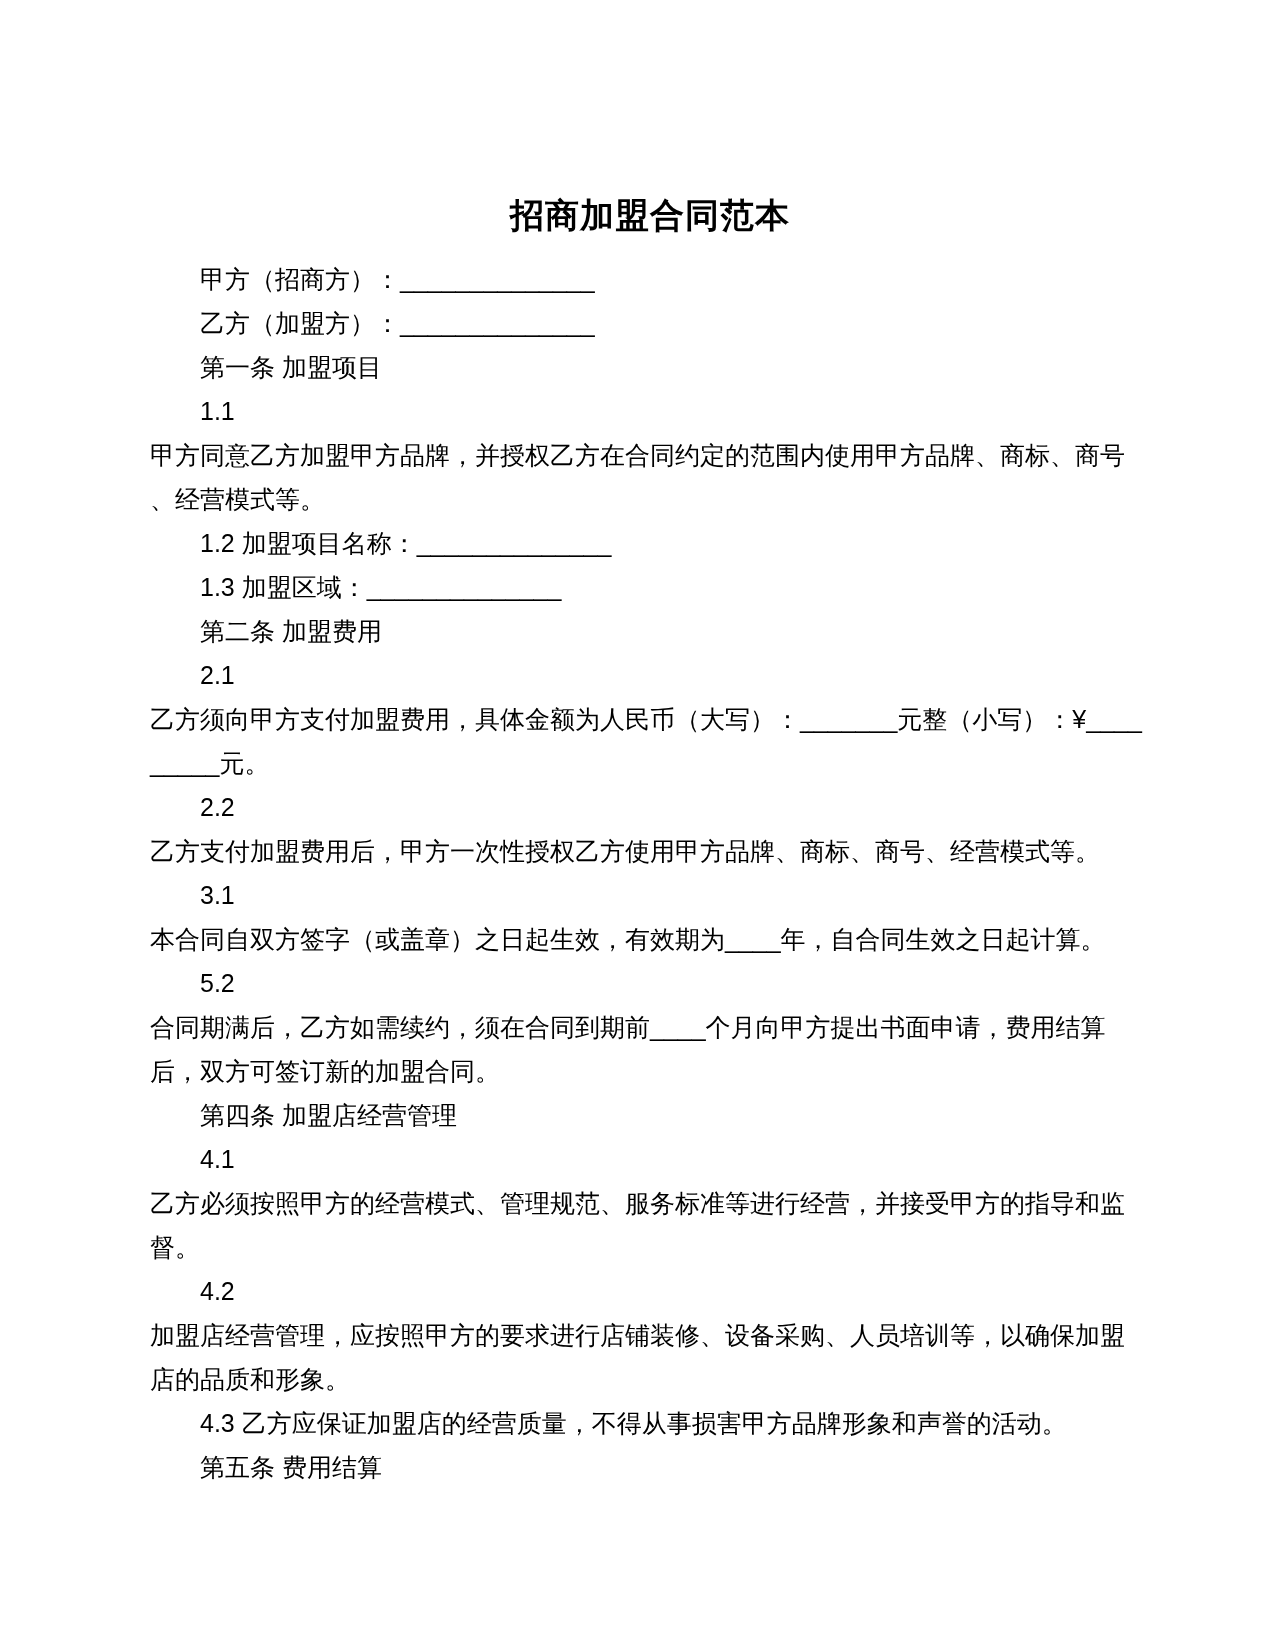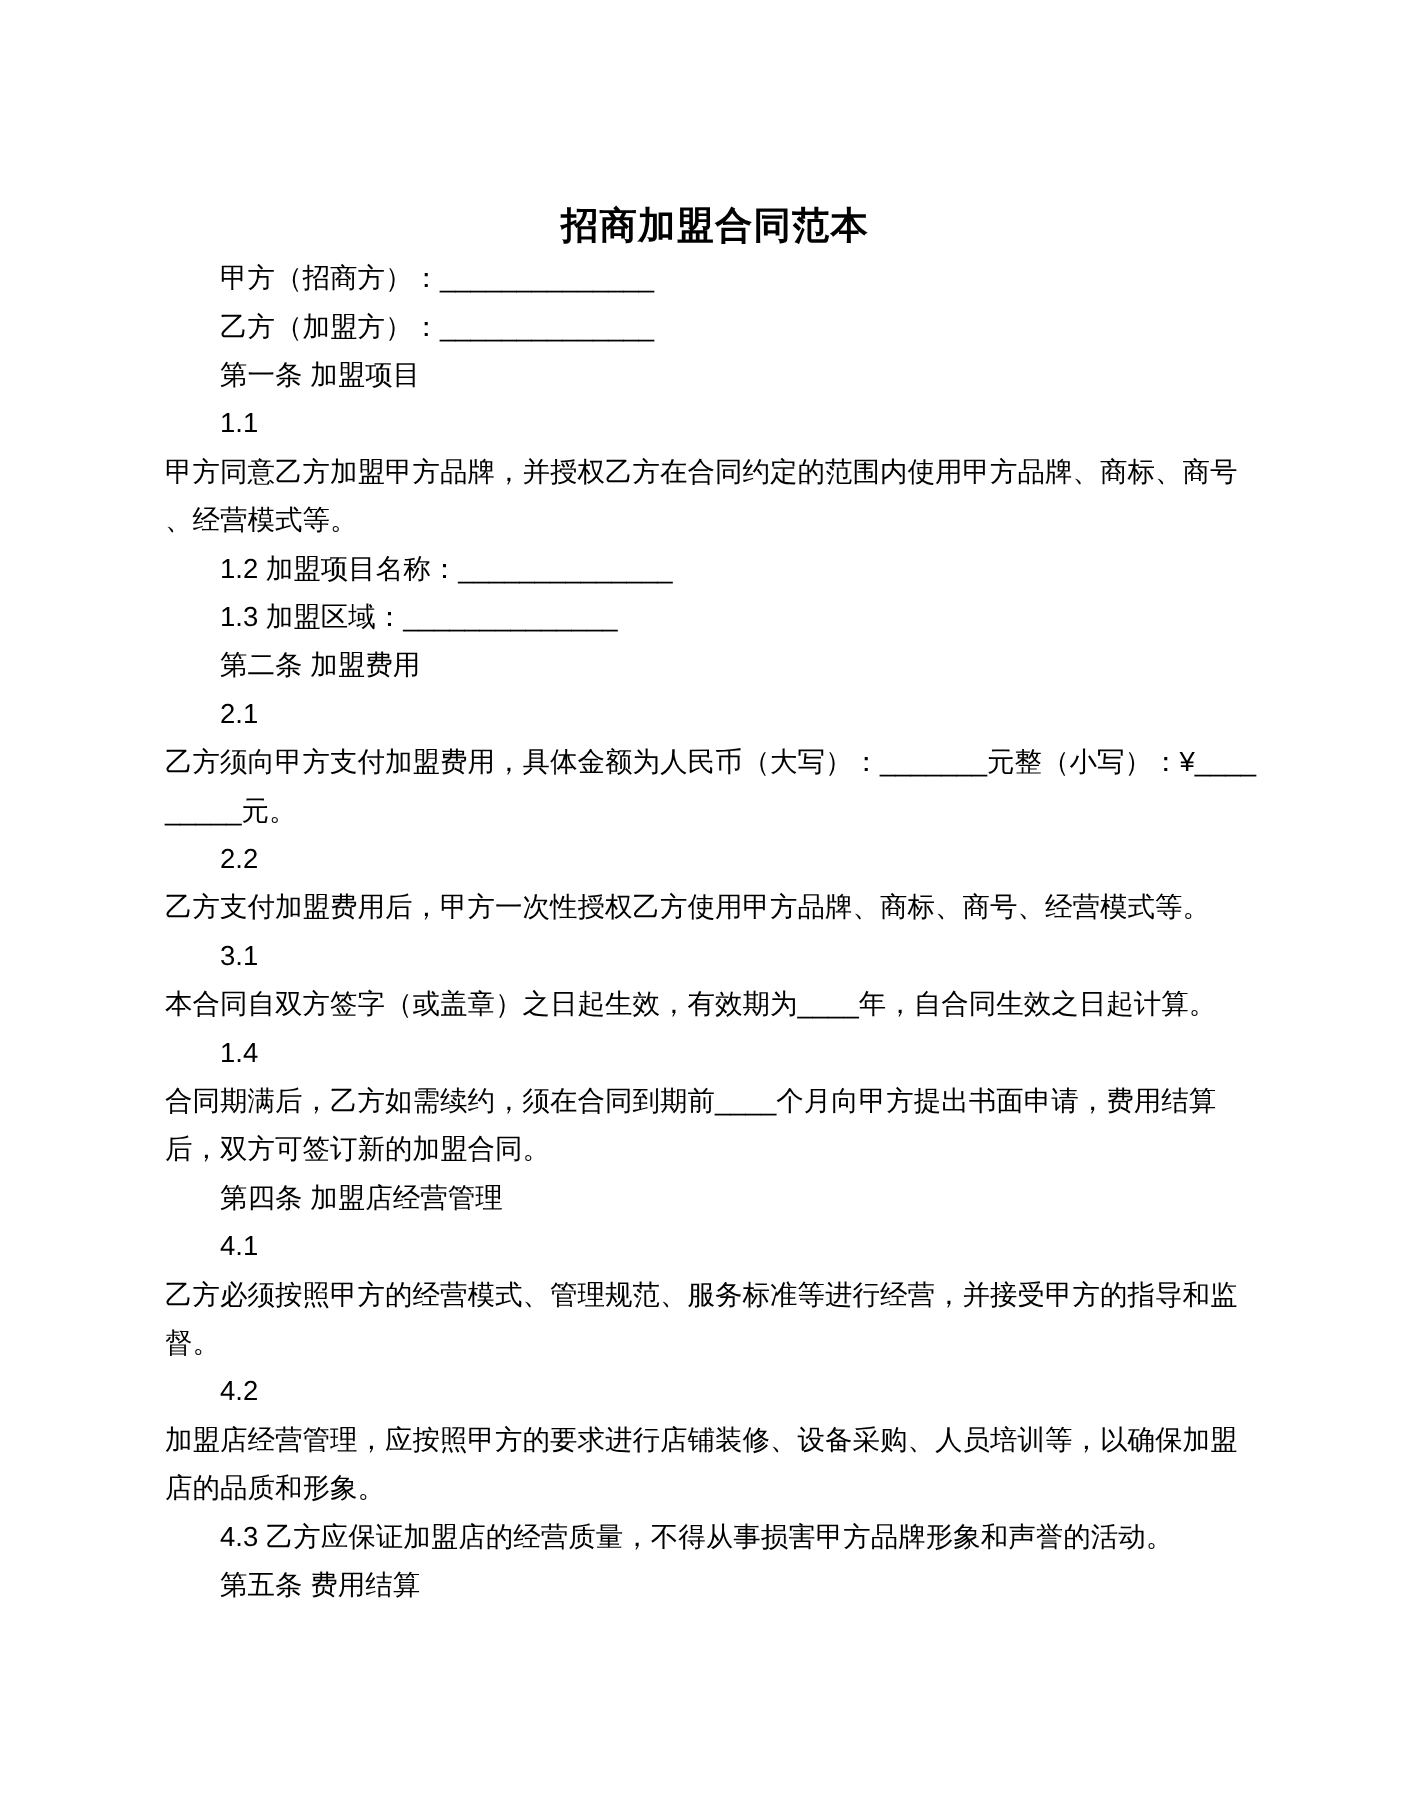--- a/index.html
+++ b/index.html
@@ -11,35 +11,35 @@
     width: 1275px;
     height: 1650px;
     position: relative;
     font-family: "Liberation Sans", sans-serif;
     color: #000000;
     overflow: hidden;
   }
   .doc {
     position: absolute;
     left: 150px;
-    top: 6px;
+    top: 16px;
     width: 1000px;
   }
   .doc-title {
     margin-top: 180px;
     height: 38px;
     line-height: 38px;
     font-size: 34px;
     font-weight: bold;
     text-align: center;
     letter-spacing: 1px;
     white-space: pre;
   }
   .doc-body {
-    margin-top: 7px;
+    margin-top: 23px;
   }
   .line {
     height: 44px;
     line-height: 44px;
     font-size: 25px;
     white-space: pre;
     overflow: visible;
   }
   .line.indent {
     padding-left: 50px;
@@ -60,21 +60,21 @@
       <div class="line indent">1.2 加盟项目名称：______________</div>
       <div class="line indent">1.3 加盟区域：______________</div>
       <div class="line indent">第二条 加盟费用</div>
       <div class="line indent">2.1</div>
       <div class="line">乙方须向甲方支付加盟费用，具体金额为人民币（大写）：_______元整（小写）：¥____</div>
       <div class="line">_____元。</div>
       <div class="line indent">2.2</div>
       <div class="line">乙方支付加盟费用后，甲方一次性授权乙方使用甲方品牌、商标、商号、经营模式等。</div>
       <div class="line indent">3.1</div>
       <div class="line">本合同自双方签字（或盖章）之日起生效，有效期为____年，自合同生效之日起计算。</div>
-      <div class="line indent">1.4</div>
+      <div class="line indent">5.2</div>
       <div class="line">合同期满后，乙方如需续约，须在合同到期前____个月向甲方提出书面申请，费用结算</div>
       <div class="line">后，双方可签订新的加盟合同。</div>
       <div class="line indent">第四条 加盟店经营管理</div>
       <div class="line indent">4.1</div>
       <div class="line">乙方必须按照甲方的经营模式、管理规范、服务标准等进行经营，并接受甲方的指导和监</div>
       <div class="line">督。</div>
       <div class="line indent">4.2</div>
       <div class="line">加盟店经营管理，应按照甲方的要求进行店铺装修、设备采购、人员培训等，以确保加盟</div>
       <div class="line">店的品质和形象。</div>
       <div class="line indent">4.3 乙方应保证加盟店的经营质量，不得从事损害甲方品牌形象和声誉的活动。</div>

